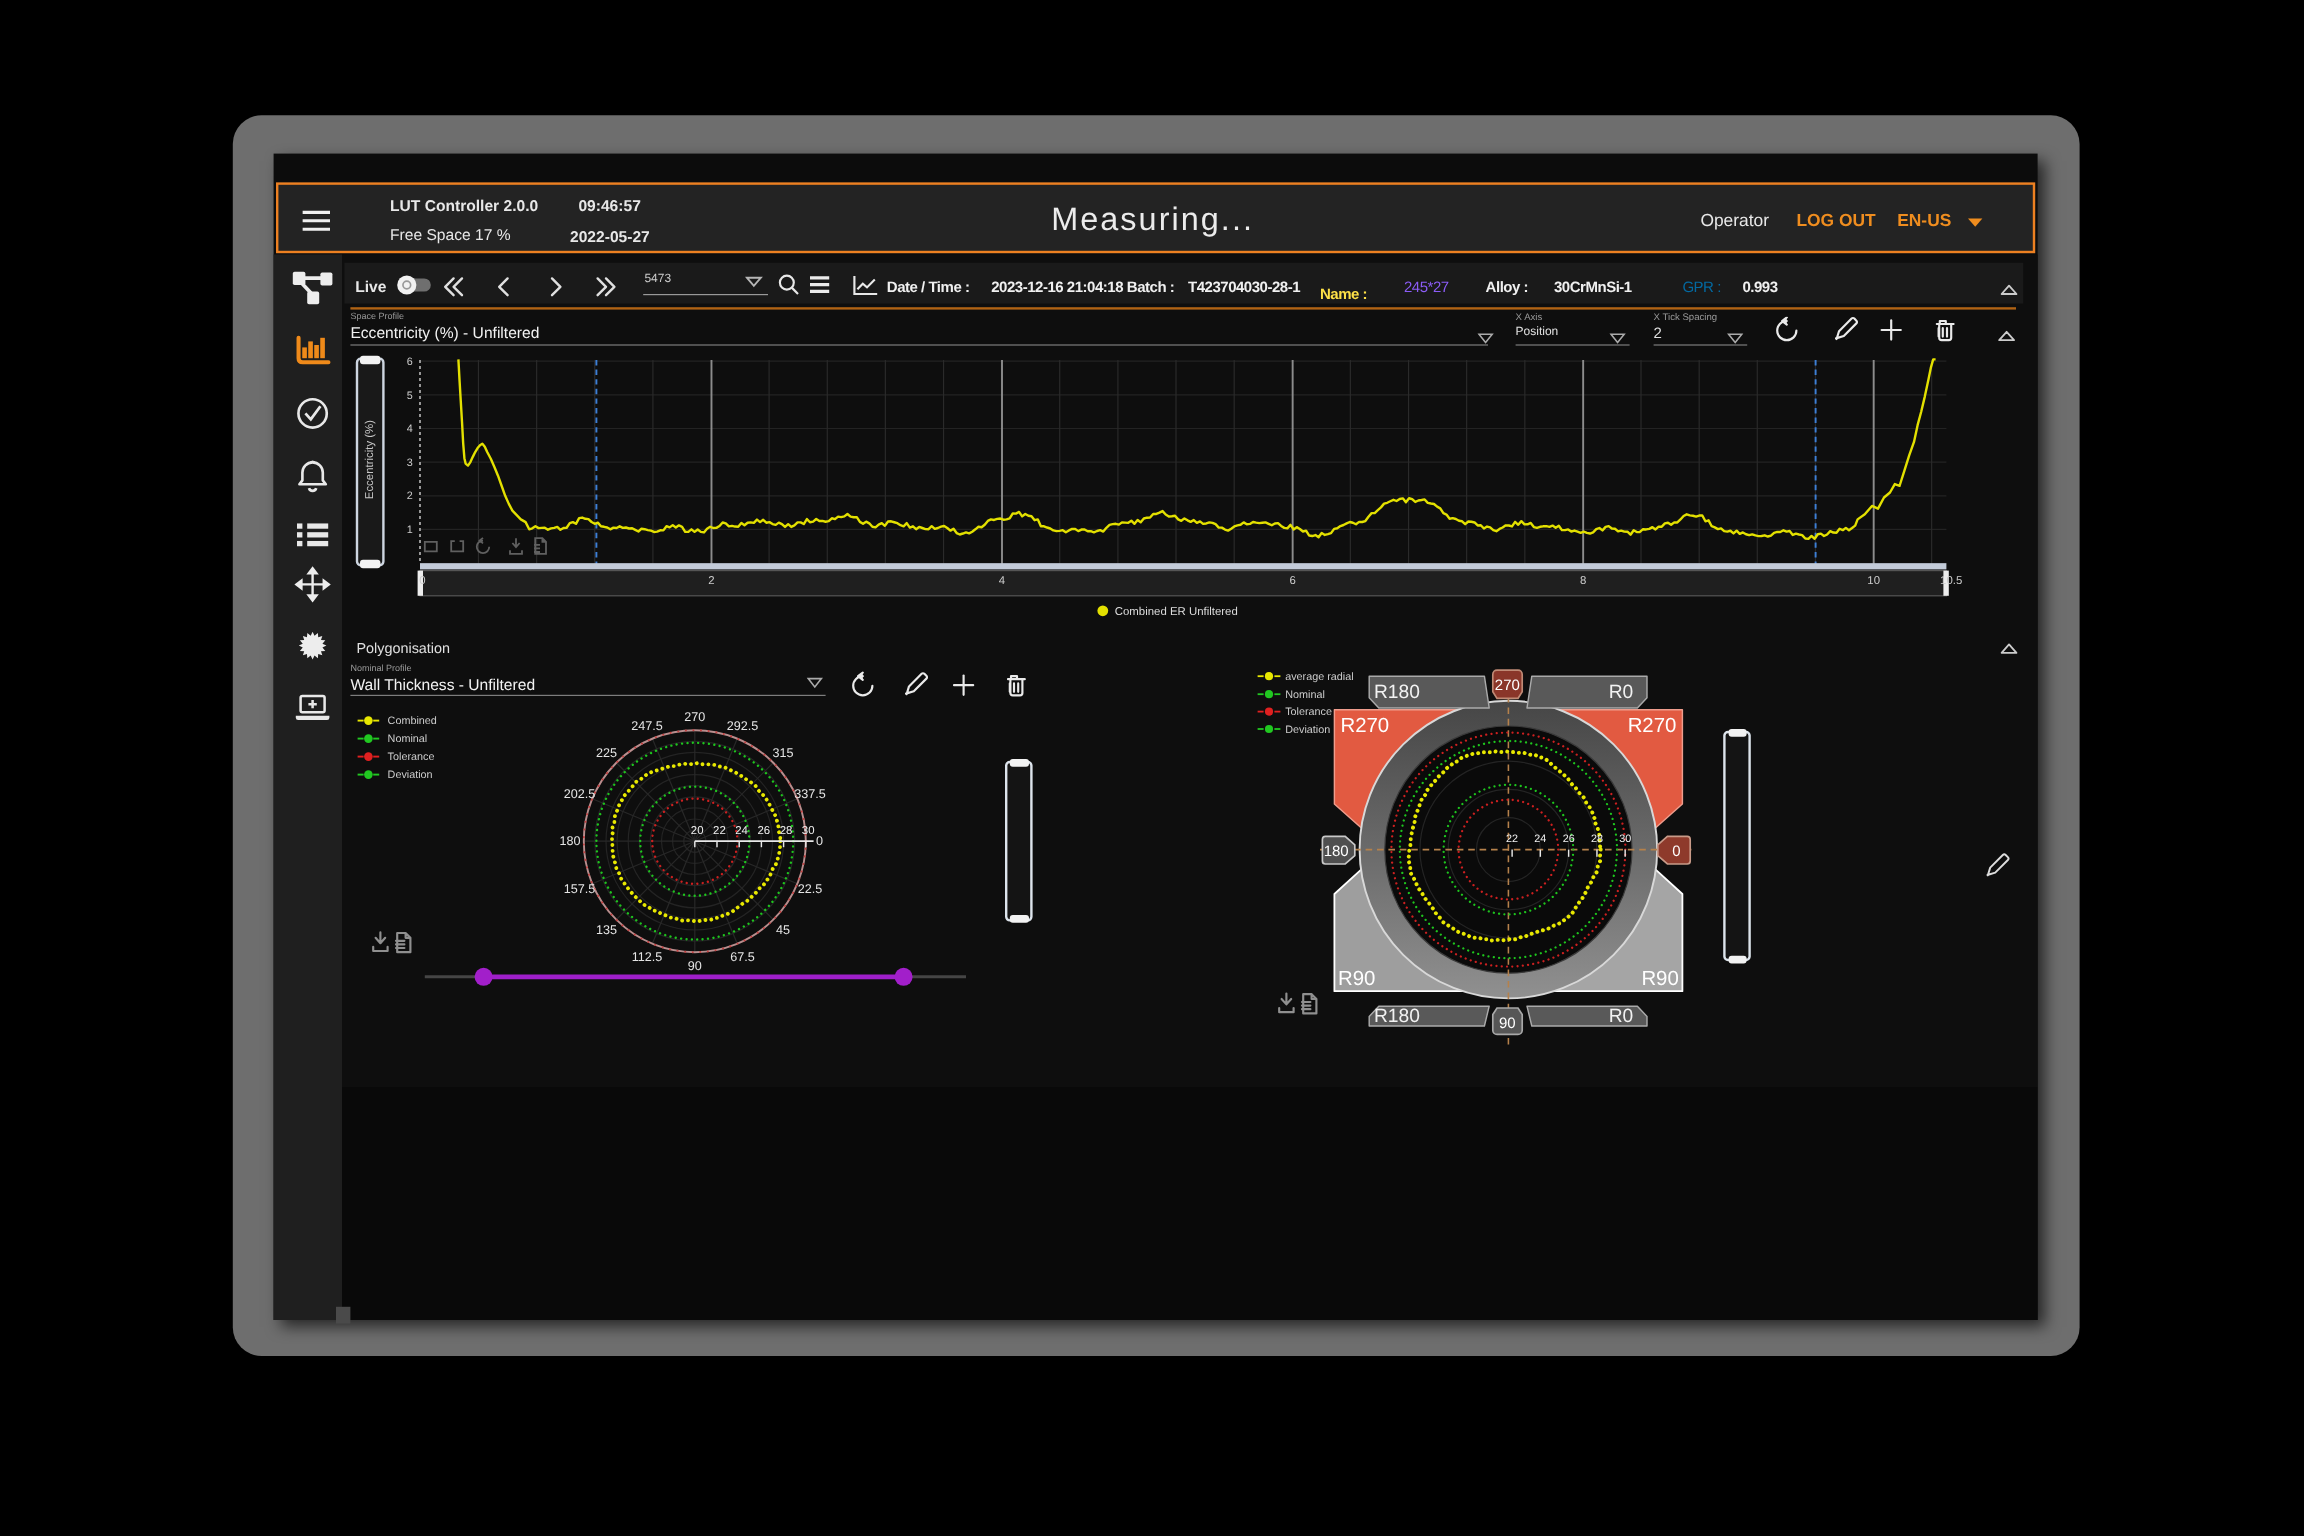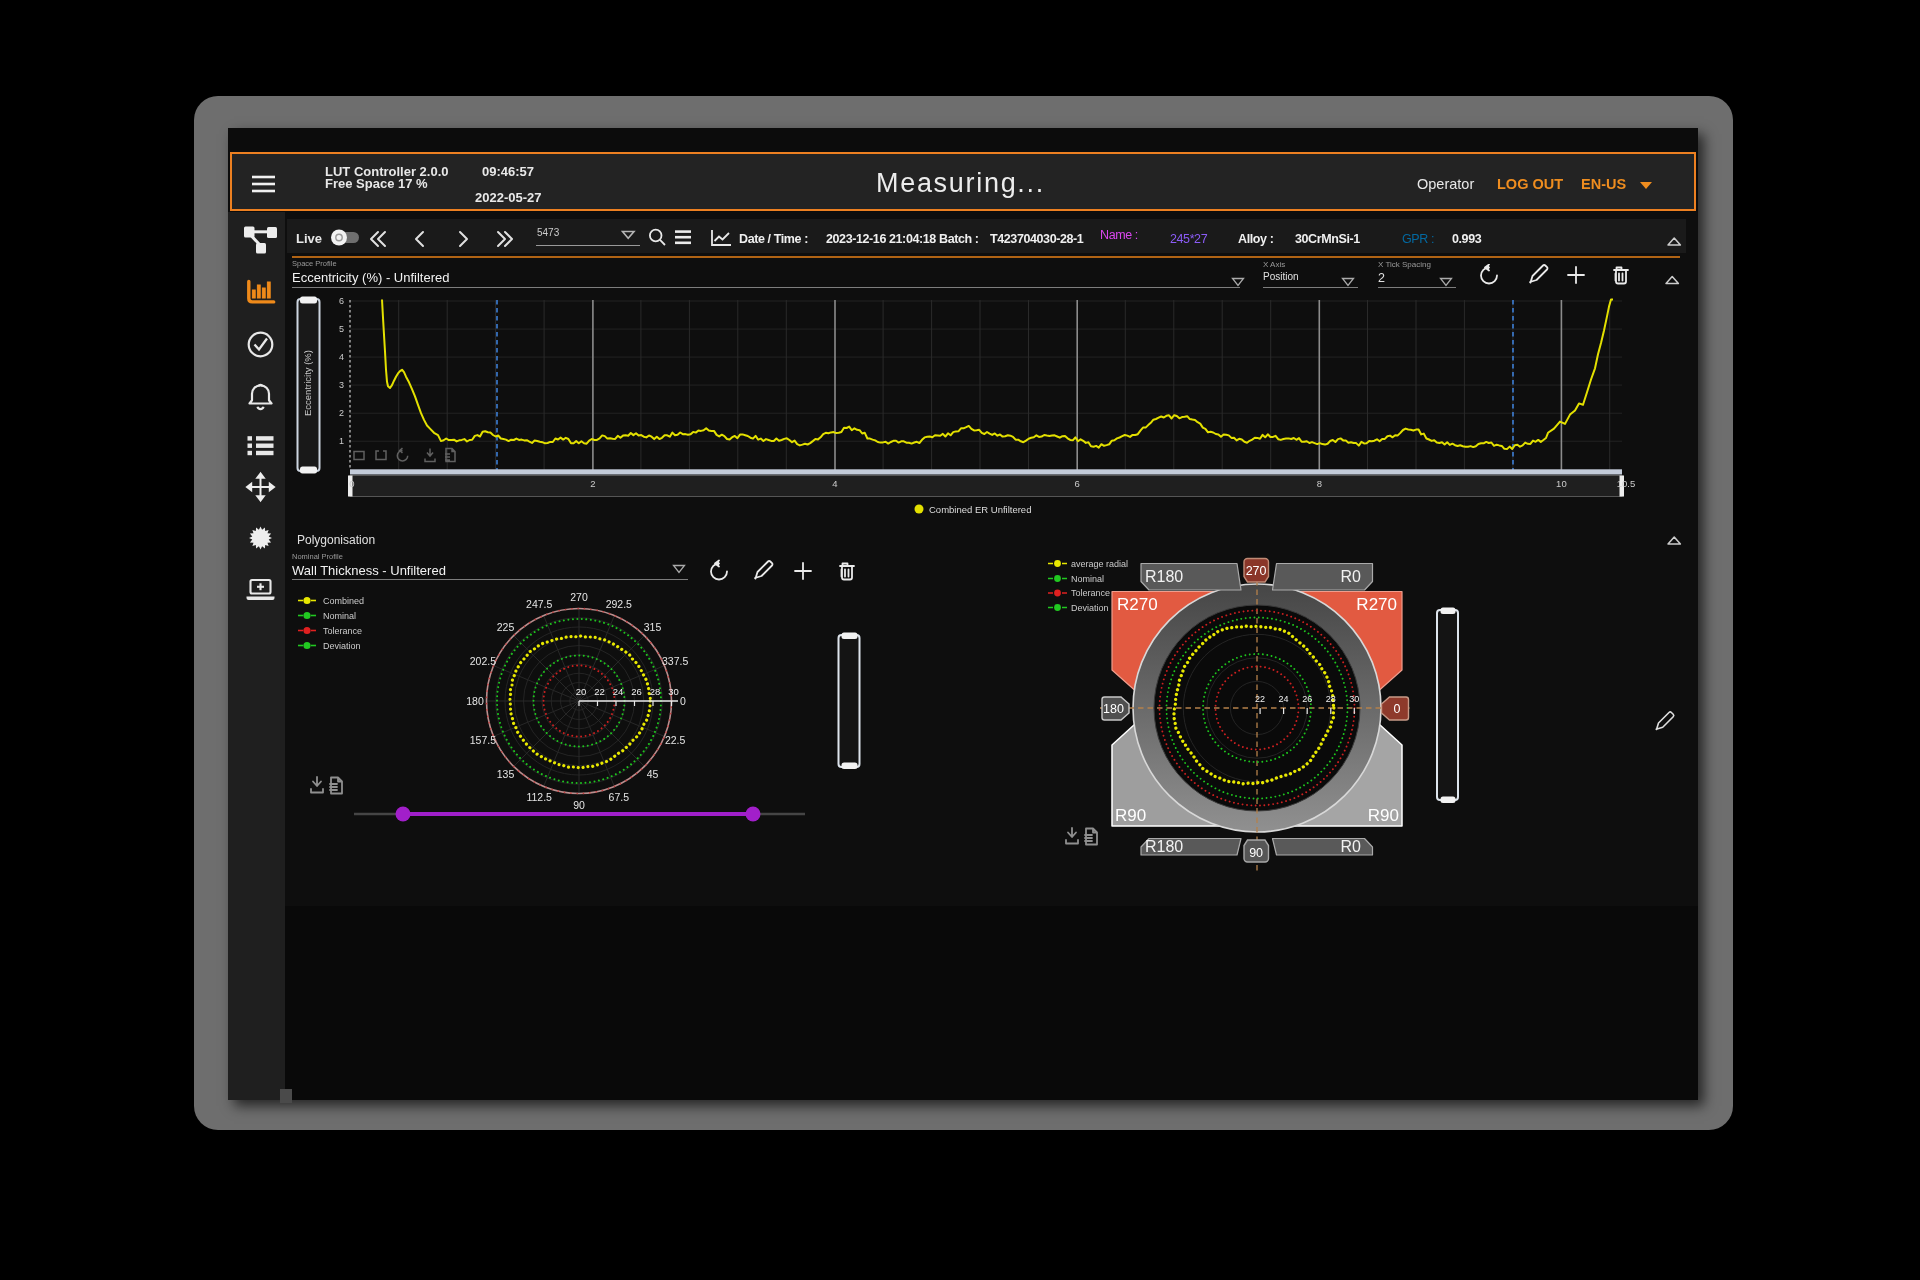--- a/index.html
+++ b/index.html
@@ -28,21 +28,21 @@
 
 <svg class="abs" style="left:252px;top:175px" width="23" height="18">
  <g stroke="#f0f0f0" stroke-width="2.6">
       <line x1="0" y1="2" x2="23" y2="2"></line>
  <line x1="0" y1="9" x2="23" y2="9"></line>
       <line x1="0" y1="16" x2="23" y2="16"></line>
     </g>
   </svg>
 <div class="t" style="left:325px;top:164px;font-size:13px;font-weight:700">LUT Controller 2.0.0</div>
 <div class="t" style="left:482px;top:164px;font-size:13px;font-weight:700">09:46:57</div>
-<div class="t" style="left:325px;top:176px;font-size:13px;font-weight:700">Free Space 17 %</div>
+<div class="t" style="left:325px;top:188px;font-size:13px;font-weight:400">Free Space 17 %</div>
 <div class="t" style="left:475px;top:190px;font-size:13px;font-weight:700">2022-05-27</div>
 <div class="t" style="left:876px;top:168px;font-size:27px;color:#ececec;letter-spacing:1.7px">Measuring...</div>
 <div class="t" style="left:1417px;top:176px;font-size:14.5px">Operator</div>
 <div class="t" style="left:1497px;top:176px;font-size:14.5px;font-weight:700;color:#ef8d1f">LOG OUT</div>
 <div class="t" style="left:1581px;top:176px;font-size:14.5px;font-weight:700;color:#ef8d1f">EN-US</div>
 <svg class="abs" style="left:1639px;top:181px" width="14" height="9">
  <path d="M1,1 L13,1 L7,8 Z" fill="#ef8d1f"></path>
   </svg>
 
 <svg class="abs" style="left:228px;top:212px" width="57" height="888">
@@ -132,21 +132,21 @@
     </g>
   </svg>
 <svg class="abs" style="left:710px;top:229px" width="22" height="18">
  <path d="M2,1 L2,16 L21,16" stroke="#e8e8e8" stroke-width="1.8" fill="none"></path>
  <path d="M4.5,12 L9,7.5 L12.5,10.5 L19,4" stroke="#e8e8e8" stroke-width="1.8" fill="none"></path>
   </svg>
 <div class="t" style="left:739px;top:232px;font-size:12.5px;font-weight:700;color:#f0f0f0;letter-spacing:-0.4px">Date / Time :</div>
 <div class="t" style="left:826px;top:232px;font-size:12.5px;font-weight:700;color:#f0f0f0;letter-spacing:-0.4px">2023-12-16 21:04:18</div>
 <div class="t" style="left:939px;top:232px;font-size:12.5px;font-weight:700;color:#f0f0f0;letter-spacing:-0.4px">Batch :</div>
 <div class="t" style="left:990px;top:232px;font-size:12.5px;font-weight:700;color:#f0f0f0;letter-spacing:-0.4px">T423704030-28-1</div>
-<div class="t" style="left:1100px;top:228px;font-size:12.5px;font-weight:400;color:#d946ef;letter-spacing:-0.4px">Name :</div>
+<div class="t" style="left:1100px;top:238px;font-size:12.5px;font-weight:700;color:#fde047;letter-spacing:-0.4px">Name :</div>
 <div class="t" style="left:1170px;top:232px;font-size:12.5px;font-weight:400;color:#8b5cf6;letter-spacing:-0.4px">245*27</div>
 <div class="t" style="left:1238px;top:232px;font-size:12.5px;font-weight:700;color:#f0f0f0;letter-spacing:-0.4px">Alloy :</div>
 <div class="t" style="left:1295px;top:232px;font-size:12.5px;font-weight:700;color:#f0f0f0;letter-spacing:-0.4px">30CrMnSi-1</div>
 <div class="t" style="left:1402px;top:232px;font-size:12.5px;font-weight:400;color:#0369a1;letter-spacing:-0.4px">GPR :</div>
 <div class="t" style="left:1452px;top:232px;font-size:12.5px;font-weight:700;color:#f0f0f0;letter-spacing:-0.4px">0.993</div>
 <svg class="abs" style="left:1666px;top:236px" width="18" height="11">
  <path d="M2,9 L8.2,2 L14.4,9 Z" fill="none" stroke="#ccc" stroke-width="1.5" stroke-linejoin="round"></path>
   </svg>
 
 <div class="t" style="left:292px;top:259px;font-size:7.5px;color:#9a9a9a">Space Profile</div>

